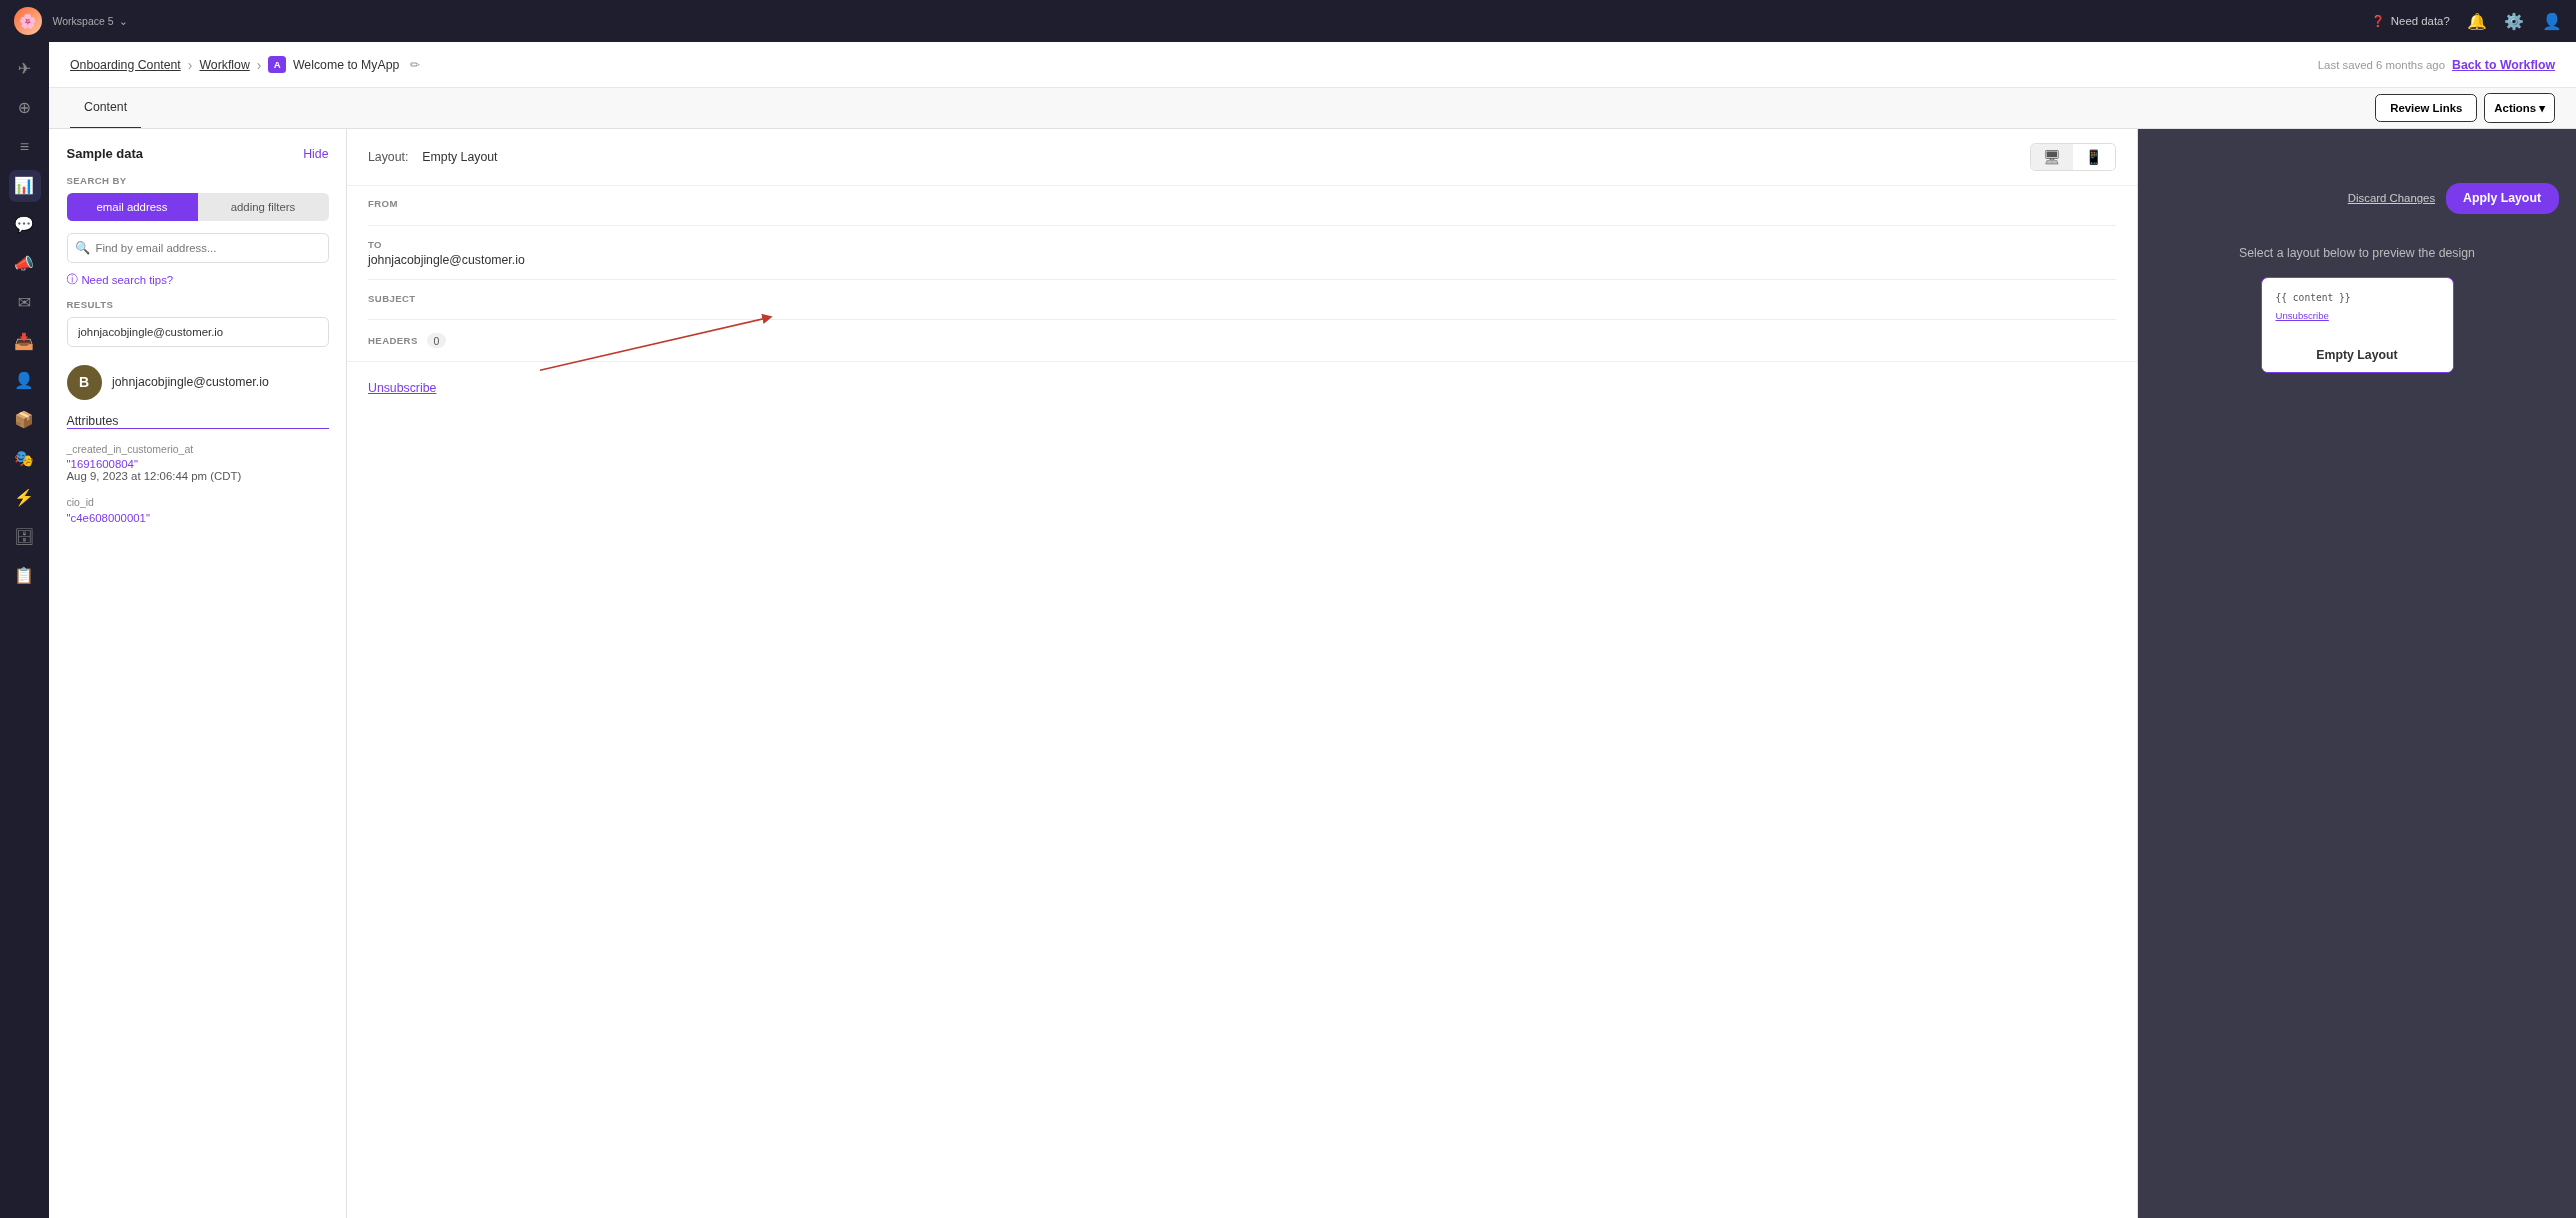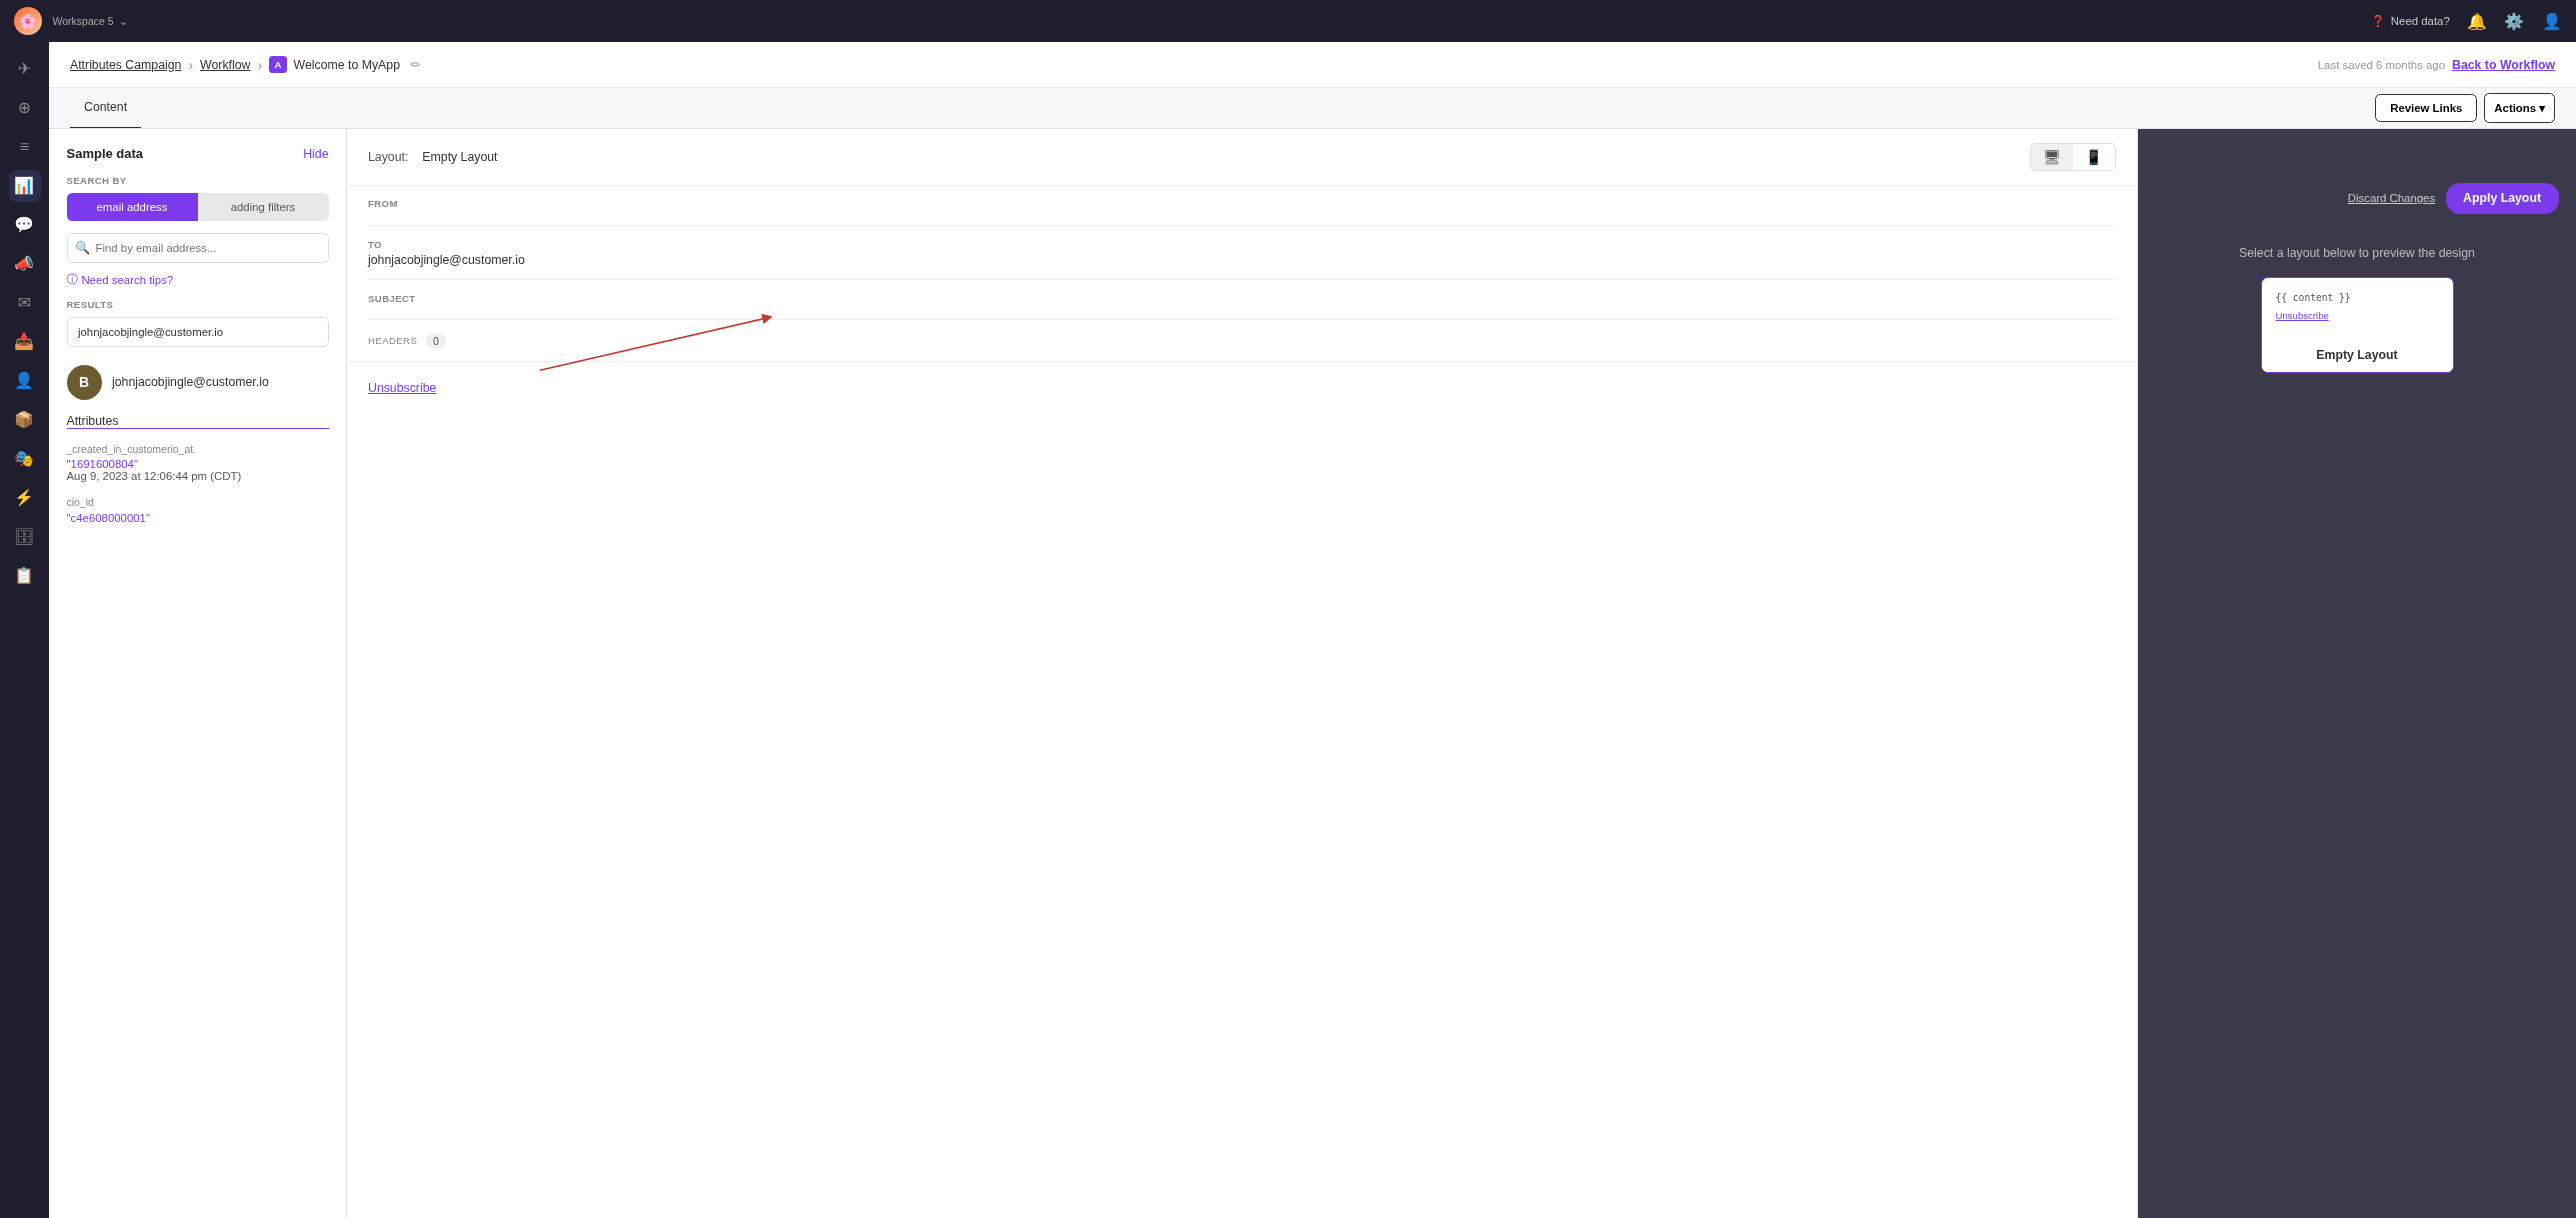--- a/index.html
+++ b/index.html
@@ -204,21 +204,21 @@
     .layout-label { font-size: 12.3px; color: #555; }
     .layout-value { font-size: 12.3px; color: #333; font-weight: 500; }
     .device-toggle { display: flex; border: 1.3px solid #ddd; border-radius: 5.3px; overflow: hidden; margin-left: auto; }
     .device-btn { padding: 5.3px 12.3px; background: #fff; border: none; cursor: pointer; font-size: 14px; color: #555; }
     .device-btn.active { background: #f0f0f0; }
     .email-fields { padding: 0 21px; }
     .email-field { padding: 12.3px 0; border-bottom: 0.9px solid #eee; }
     .field-label { font-size: 9.6px; font-weight: 700; color: #888; text-transform: uppercase; letter-spacing: 0.4px; margin-bottom: 3.5px; }
     .field-value { font-size: 12.3px; color: #333; }
     .headers-row { display: flex; align-items: center; gap: 8.8px; padding: 12.3px 21px; border-bottom: 0.9px solid #eee; }
-    .headers-label { font-size: 9.6px; font-weight: 400; color: #888; text-transform: uppercase; letter-spacing: 0.4px; }
+    .headers-label { font-size: 9.6px; font-weight: 700; color: #888; text-transform: uppercase; letter-spacing: 0.4px; }
     .headers-badge { background: #f0f0f0; color: #555; font-size: 10.5px; padding: 1.8px 7px; border-radius: 10.5px; }
     .unsubscribe-link { color: #7c3aed; font-size: 12.3px; text-decoration: underline; cursor: pointer; }
 
     
     .layout-panel {
       width: 438px;
       background: #3a3a4a;
       flex-shrink: 0;
       overflow-y: auto;
       display: flex;
@@ -295,21 +295,21 @@
     <div class="sidebar-icon">📦</div>
     <div class="sidebar-icon">🎭</div>
     <div class="sidebar-icon">⚡</div>
     <div class="sidebar-icon">🗄</div>
     <div class="sidebar-icon">📋</div>
   </div>
 
   <div class="main-content">
 
     <div class="breadcrumb-bar">
-      <span class="breadcrumb-item">Attributes Campaign</span>
+      <span class="breadcrumb-item">Onboarding Content</span>
       <span class="breadcrumb-separator">›</span>
       <span class="breadcrumb-item">Workflow</span>
       <span class="breadcrumb-separator">›</span>
       <div class="breadcrumb-icon">A</div>
       <span class="breadcrumb-current">Welcome to MyApp</span>
       <span class="edit-icon">✏</span>
       <div class="breadcrumb-spacer"></div>
       <span class="last-saved">Last saved 6 months ago</span>
       <span class="back-to-workflow">Back to Workflow</span>
     </div>

